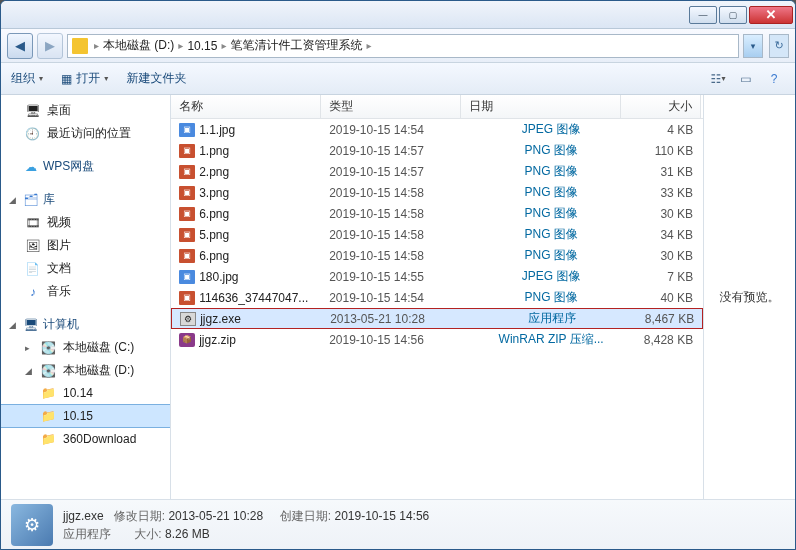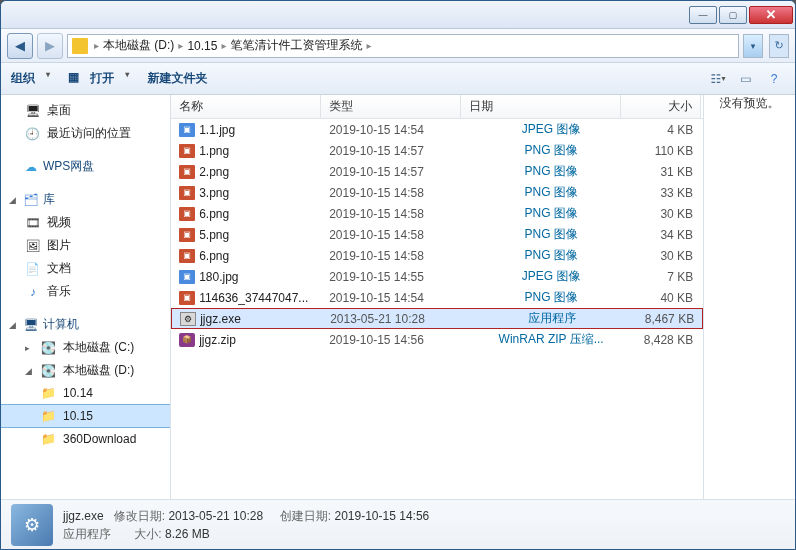--- a/index.html
+++ b/index.html
@@ -18,21 +18,21 @@
 .breadcrumb { flex: 1; height: 24px; background: #fff; border: 1px solid #a8b8c8; display: flex; align-items: center; padding: 0 4px; font-size: 12px; gap: 2px; }
 .bc-icon { width: 16px; height: 16px; background: #f4c430; border-radius: 1px; margin-right: 2px; }
 .bc-sep { color: #888; font-size: 10px; padding: 0 2px; }
 .bc-item { color: #222; white-space: nowrap; }
 .nav-dd { width: 20px; height: 24px; border: 1px solid #a8b8c8; background: linear-gradient(to bottom, #daeeff, #a8cef0); display: flex; align-items: center; justify-content: center; font-size: 9px; color: #2a5a8a; }
 .nav-srch { width: 20px; height: 24px; border: 1px solid #a8b8c8; background: #d4e6f8; display: flex; align-items: center; justify-content: center; font-size: 11px; color: #3a6a9a; margin-left: 2px; }
 .searchbox { width: 220px; height: 24px; background: #fff; border: 1px solid #a8b8c8; display: flex; align-items: center; padding: 0 6px; margin-left: 4px; font-size: 12px; color: #999; font-style: italic; }
 .searchbox .sicon { margin-left: auto; color: #4a7ab0; font-size: 12px; font-style: normal; }
 
 .toolbar { height: 32px; background: linear-gradient(to bottom, #f4f8ff, #e4ecf6); border-bottom: 1px solid #c8d4e0; display: flex; align-items: center; padding: 0 10px; gap: 18px; font-size: 12px; color: #1a4a7a; }
-.tb-item { display: flex; gap: 11px; font-weight: bold; }
+.tb-item { display: flex; align-items: center; gap: 4px; }
 .tb-dd { font-size: 8px; color: #555; }
 .tb-right { margin-left: auto; display: flex; gap: 6px; }
 .tb-ic { width: 22px; height: 20px; border: 1px solid transparent; display: flex; align-items: center; justify-content: center; font-size: 12px; color: #4a6a8a; }
 
 .body { flex: 1; display: flex; overflow: hidden; }
 .sidebar { width: 176px; background: #fff; border-right: 1px solid #d8e0e8; padding: 4px 0; overflow-y: auto; font-size: 12px; }
 .sb-group { margin-bottom: 10px; }
 .sb-head { display: flex; align-items: center; padding: 3px 8px; gap: 4px; color: #1a4a7a; }
 .sb-caret { width: 10px; font-size: 9px; color: #666; }
 .sb-ic { width: 16px; height: 16px; display: inline-flex; align-items: center; justify-content: center; font-size: 12px; }
@@ -55,21 +55,21 @@
 .cell.name { width: 150px; display: flex; align-items: center; gap: 4px; }
 .cell.date { width: 160px; color: #555; }
 .cell.type { width: 140px; color: #0369a1; text-align: center; }
 .cell.size { width: 80px; text-align: right; color: #555; }
 .fic { width: 16px; height: 14px; display: inline-flex; align-items: center; justify-content: center; font-size: 11px; }
 .fic.img { background: #c85030; color: #fff; border-radius: 1px; font-size: 8px; }
 .fic.jpg { background: #4a8adf; color: #fff; border-radius: 1px; font-size: 8px; }
 .fic.exe { background: #d8d8d8; border: 1px solid #888; font-size: 9px; }
 .fic.zip { background: #8a3a8a; color: #fff; border-radius: 2px; font-size: 8px; }
 
-.preview { width: 95px; border-left: 1px solid #d8e0e8; display: flex; align-items: flex-start; justify-content: center; font-size: 12px; color: #333; background: #fff; }
+.preview { width: 95px; border-left: 1px solid #d8e0e8; display: flex; align-items: center; justify-content: center; font-size: 12px; color: #333; background: #fff; }
 
 .statusbar { height: 50px; border-top: 1px solid #d8e0e8; background: linear-gradient(to bottom, #f6f9fc, #eef2f7); display: flex; align-items: center; padding: 4px 10px; gap: 10px; font-size: 12px; }
 .st-icon { width: 42px; height: 42px; background: linear-gradient(135deg, #8ab8e0, #4a7ab0); border-radius: 4px; display: flex; align-items: center; justify-content: center; color: #fff; font-size: 18px; }
 .st-text { color: #333; line-height: 1.5; }
 .st-label { color: #666; }
 </style>
 </head>
 <body>
 
 <div class="window">

